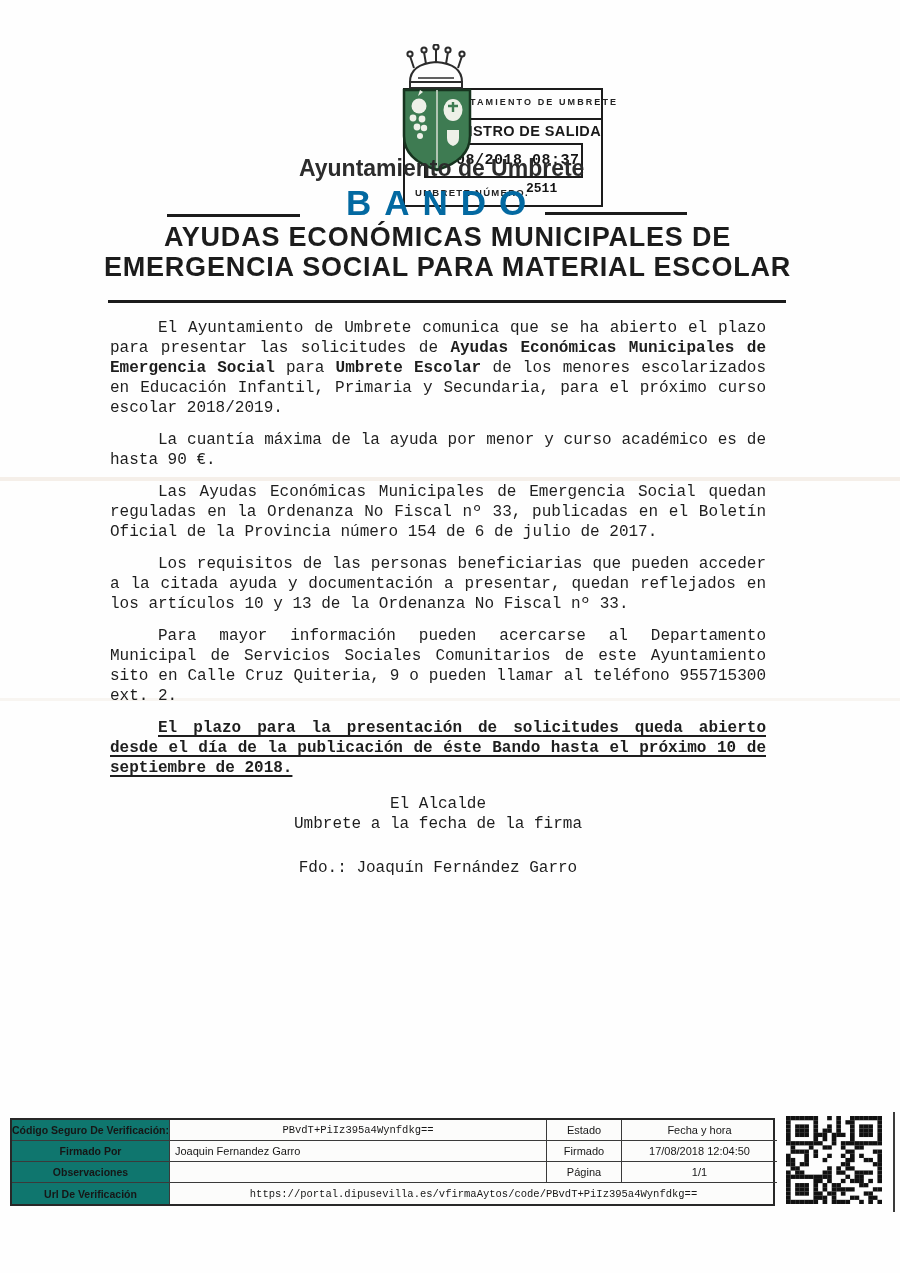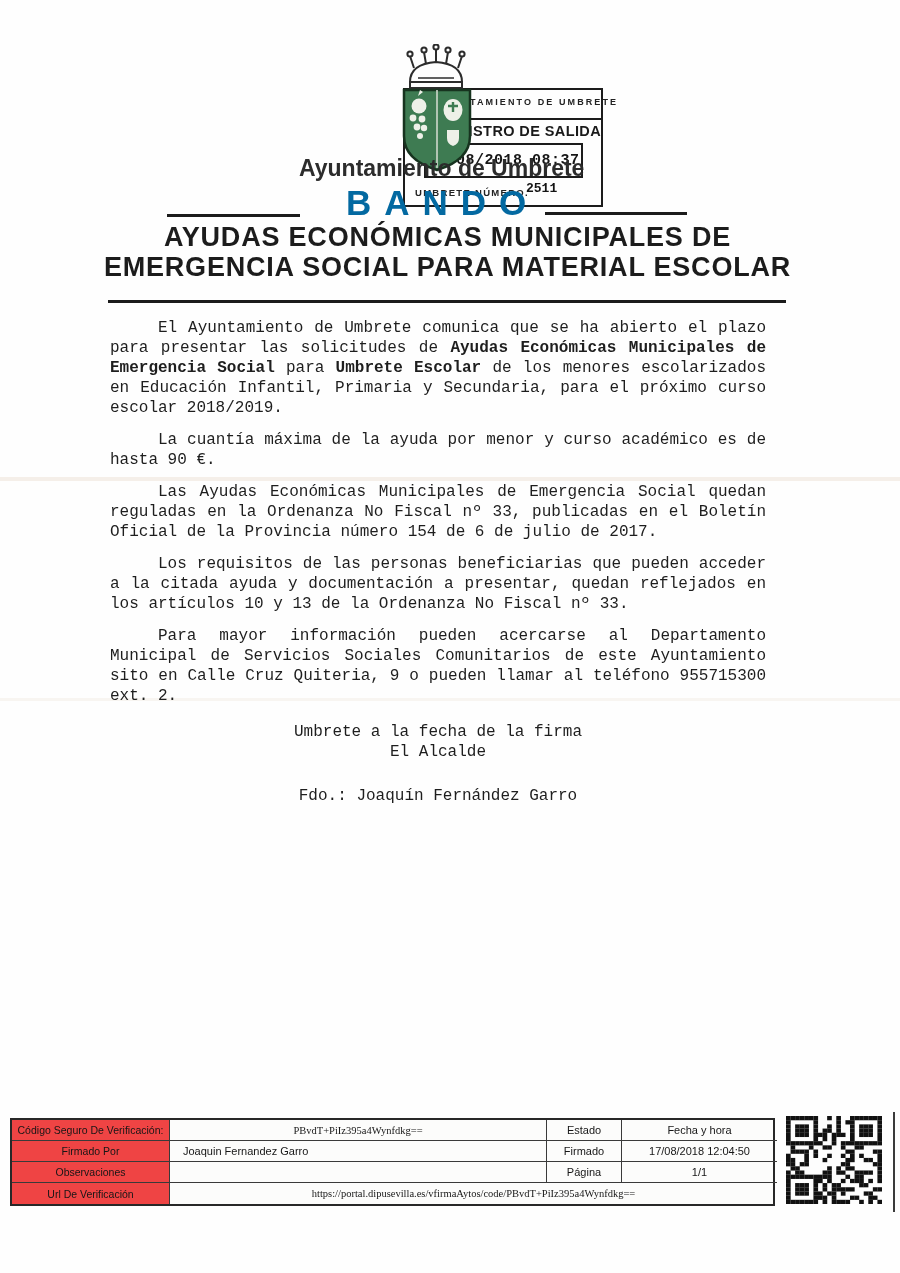--- a/index.html
+++ b/index.html
@@ -75,23 +75,23 @@
     position:absolute; left:10px; top:1118px; width:765px;
     display:grid; grid-template-columns:158px 377px 75px 155px;
     grid-template-rows:21px 21px 21px 21px;
     border:2px solid #282828; background:#fcfcfb;
     font-family:"Liberation Sans",sans-serif; font-size:11px; color:#161616;
   }
   .ft-cell { border-right:1px solid #3a3a3a; border-bottom:1px solid #3a3a3a;
     display:flex; align-items:center; justify-content:center; overflow:hidden; white-space:nowrap; }
   .ft-cell.last-col { border-right:none; }
   .ft-cell.last-row { border-bottom:none; }
-  .ft-label { background:#ef4444; font-weight:normal; font-size:10.5px; }
-  .ft-mono { font-family:Liberation Serif, serif; font-size:10.5px; }
-  .ft-left { justify-content:flex-start; padding-left:13px; }
+  .ft-label { background:#0f766e; font-weight:bold; font-size:10.5px; }
+  .ft-mono { font-family:Liberation Mono, monospace; font-size:10.5px; }
+  .ft-left { justify-content:flex-start; padding-left:5px; }
   .ft-bold { font-weight:normal; }
   .ft-url { grid-column:2 / 5; }
 
   
   .qr { position:absolute; left:786px; top:1116px; width:96px; height:88px; }
 </style>
 </head>
 <body>
 
 <div class="page">
@@ -156,24 +156,25 @@
     <div>EMERGENCIA SOCIAL PARA MATERIAL ESCOLAR</div>
   </div>
   <div class="title-rule"></div>
 
   <div class="doc-body">
     <p><span>El Ayuntamiento de Umbrete comunica que se ha abierto el plazo para presentar las solicitudes de </span><span class="b">Ayudas Económicas Municipales de Emergencia Social</span><span> para </span><span class="b">Umbrete Escolar</span><span> de los menores escolarizados en Educación Infantil, Primaria y Secundaria, para el próximo curso escolar 2018/2019.</span></p>
     <p>La cuantía máxima de la ayuda por menor y curso académico es de hasta 90 €.</p>
     <p>Las Ayudas Económicas Municipales de Emergencia Social quedan reguladas en la Ordenanza No Fiscal nº 33, publicadas en el Boletín Oficial de la Provincia número 154 de 6 de julio de 2017.</p>
     <p>Los requisitos de las personas beneficiarias que pueden acceder a la citada ayuda y documentación a presentar, quedan reflejados en los artículos 10 y 13 de la Ordenanza No Fiscal nº 33.</p>
     <p>Para mayor información pueden acercarse al Departamento Municipal de Servicios Sociales Comunitarios de este Ayuntamiento sito en Calle Cruz Quiteria, 9 o pueden llamar al teléfono 955715300 ext. 2.</p>
+    <p class="deadline">El plazo para la presentación de solicitudes queda abierto desde el día de la publicación de éste Bando hasta el próximo 10 de septiembre de 2018.</p>
 
     <div class="signature">
+      <div>El Alcalde</div>
       <div>Umbrete a la fecha de la firma</div>
-      <div>El Alcalde</div>
       <div class="fdo">Fdo.: Joaquín Fernández Garro</div>
     </div>
   </div>
 
   <div class="footer-table">
 
     <div class="ft-cell ft-label">Código Seguro De Verificación:</div>
     <div class="ft-cell ft-mono">PBvdT+PiIz395a4Wynfdkg==</div>
     <div class="ft-cell ft-bold">Estado</div>
     <div class="ft-cell ft-bold last-col">Fecha y hora</div>

